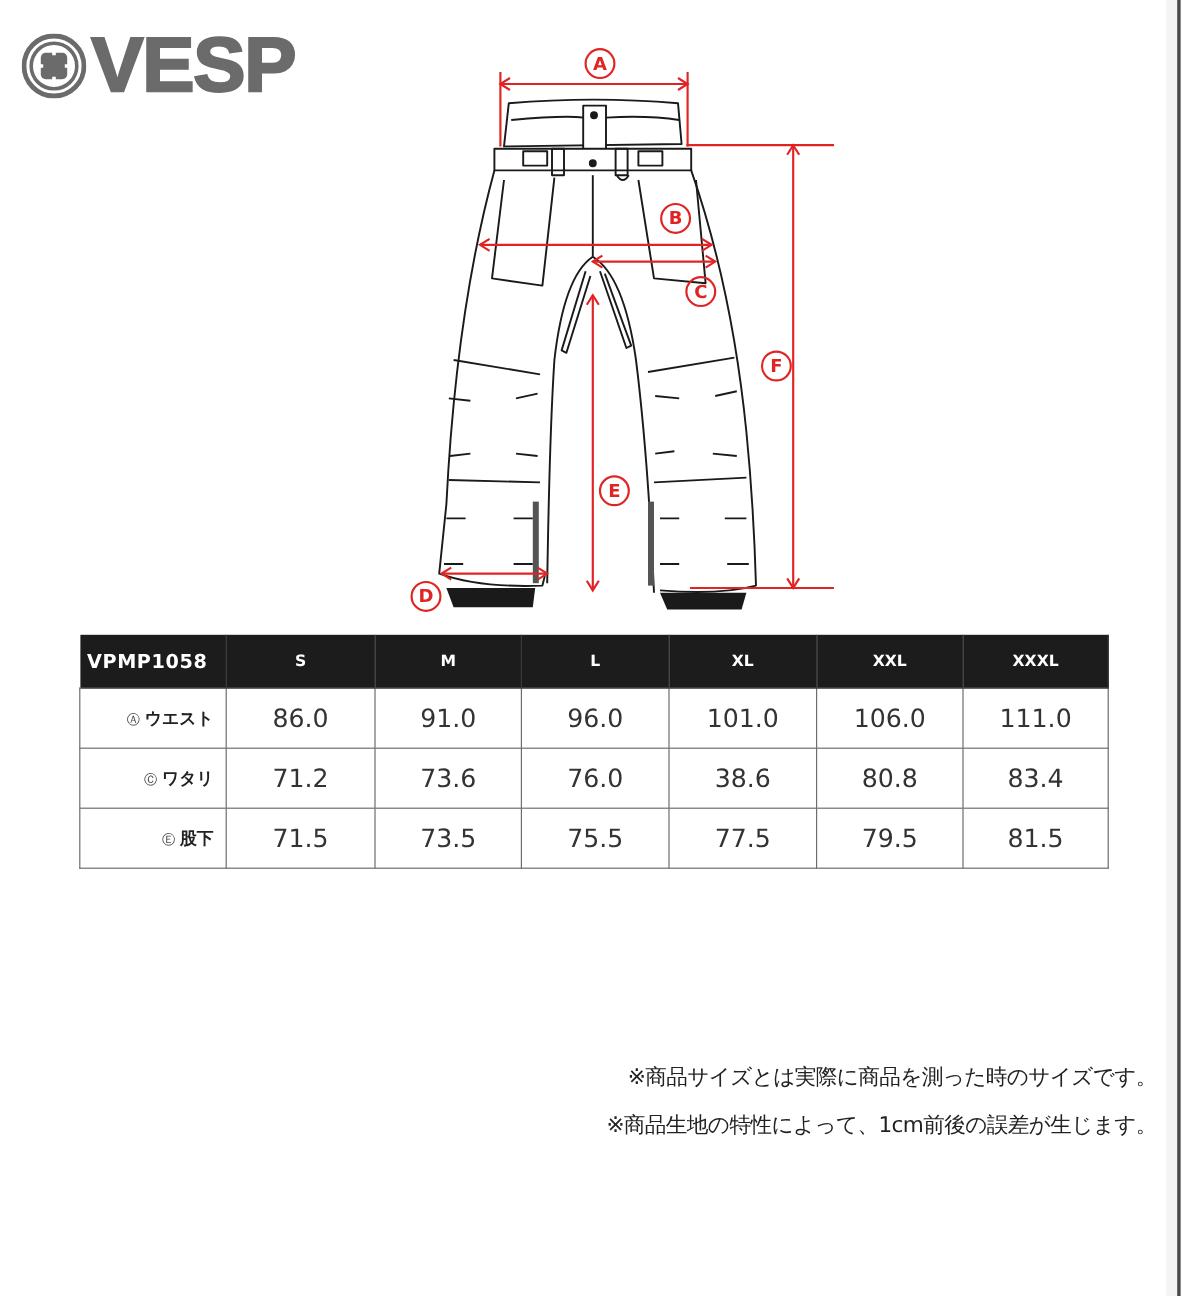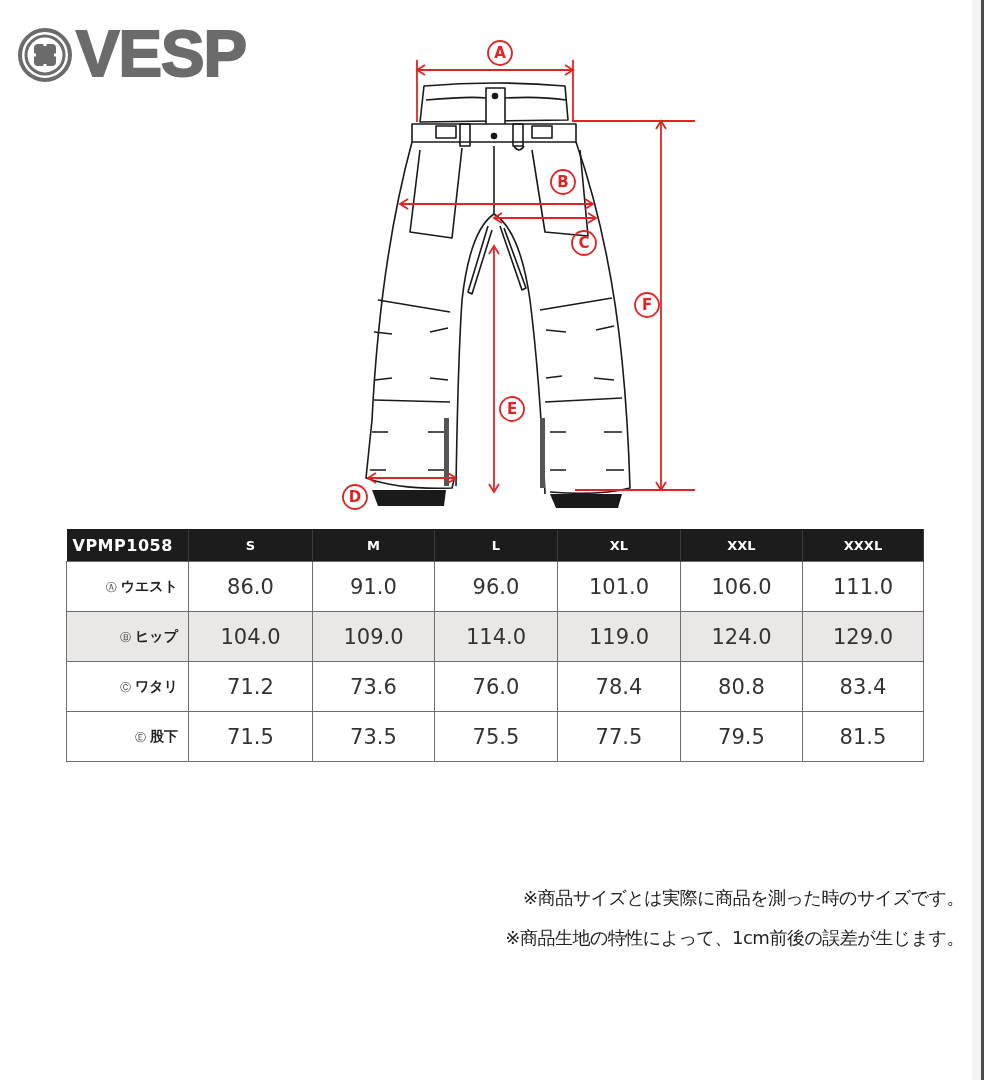--- a/index.html
+++ b/index.html
@@ -18,21 +18,21 @@
     -webkit-text-stroke: 2px #6b6b6b;
   }
 
   .diagram { position: absolute; left: 330px; top: 30px; width: 380px; height: 490px; }
 
   table.size-table {
     position: absolute; left: 66px; top: 529px; width: 857px; border-collapse: collapse;
     table-layout: fixed; font-family: "DejaVu Sans", sans-serif;
   }
   .size-table th {
-    background: #1c1c1c; color: #ffffff; height: 32px; font-size: 13px; font-weight: bold;
+    background: #1c1c1c; color: #ffffff; height: 44px; font-size: 13px; font-weight: bold;
     border-right: 1px solid #3a3a3a; padding: 0;
   }
   .size-table th.model { font-size: 16px; text-align: left; padding-left: 6px; letter-spacing: 0.5px; }
   .size-table td {
     height: 49px; border: 1.5px solid #6e6e6e; text-align: center; font-size: 21px; color: #333333; padding: 0;
   }
   .size-table tr.shade td { background: #e9e8e6; }
   .size-table td.label { text-align: right; padding-right: 10px; font-size: 14px; font-weight: bold; color: #222; }
   .size-table td.label .mk { font-size: 11px; font-weight: normal; color: #444; margin-right: 4px; }
 
@@ -162,35 +162,26 @@
   <tbody>
     <tr>
       <td class="label"><span class="mk">Ⓐ</span><span>ウエスト</span></td>
       <td>86.0</td>
       <td>91.0</td>
       <td>96.0</td>
       <td>101.0</td>
       <td>106.0</td>
       <td>111.0</td>
     </tr>
-    <tr class="shade">
-      <td class="label"><span class="mk">Ⓑ</span><span>ヒップ</span></td>
-      <td>104.0</td>
-      <td>109.0</td>
-      <td>114.0</td>
-      <td>119.0</td>
-      <td>124.0</td>
-      <td>129.0</td>
-    </tr>
     <tr>
       <td class="label"><span class="mk">Ⓒ</span><span>ワタリ</span></td>
       <td>71.2</td>
       <td>73.6</td>
       <td>76.0</td>
-      <td>78.4</td>
+      <td>38.6</td>
       <td>80.8</td>
       <td>83.4</td>
     </tr>
     <tr>
       <td class="label"><span class="mk">Ⓔ</span><span>股下</span></td>
       <td>71.5</td>
       <td>73.5</td>
       <td>75.5</td>
       <td>77.5</td>
       <td>79.5</td>

